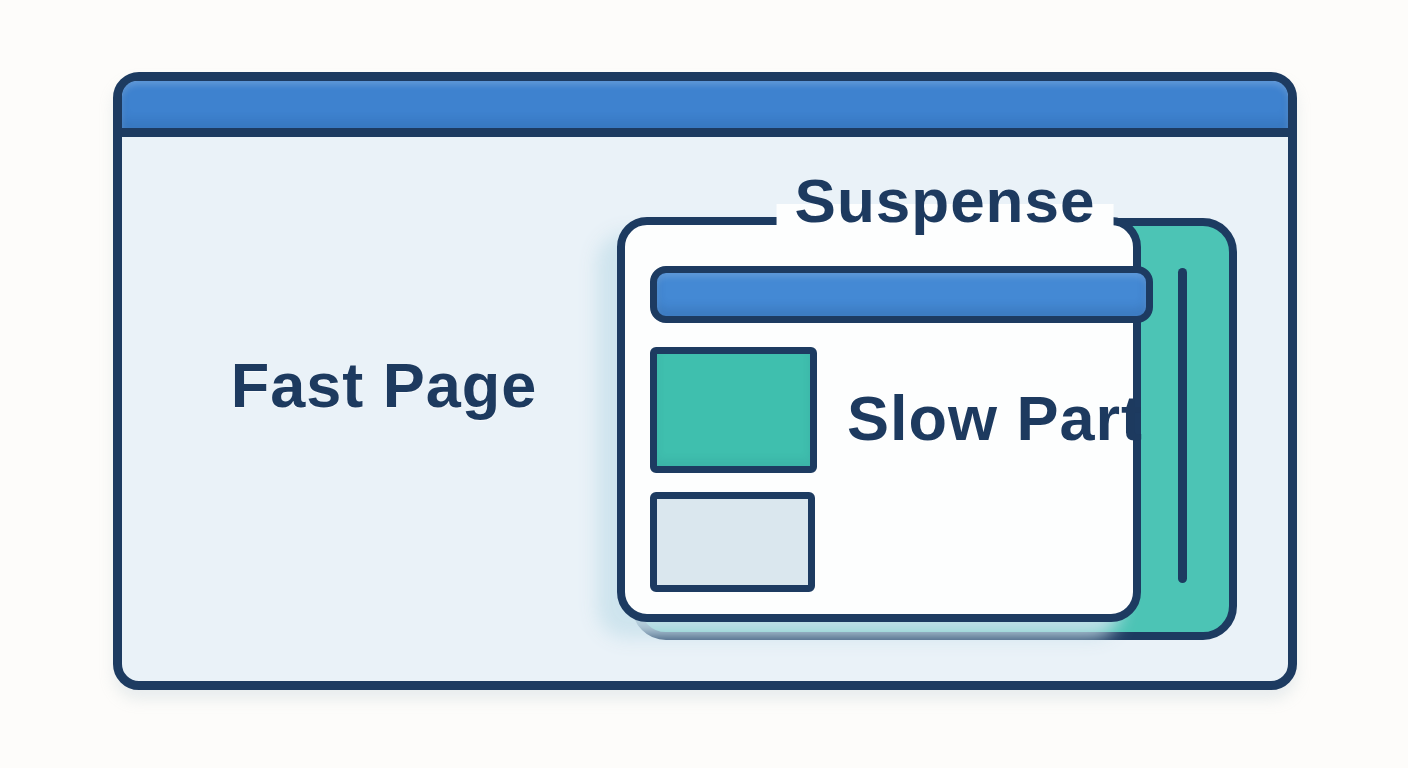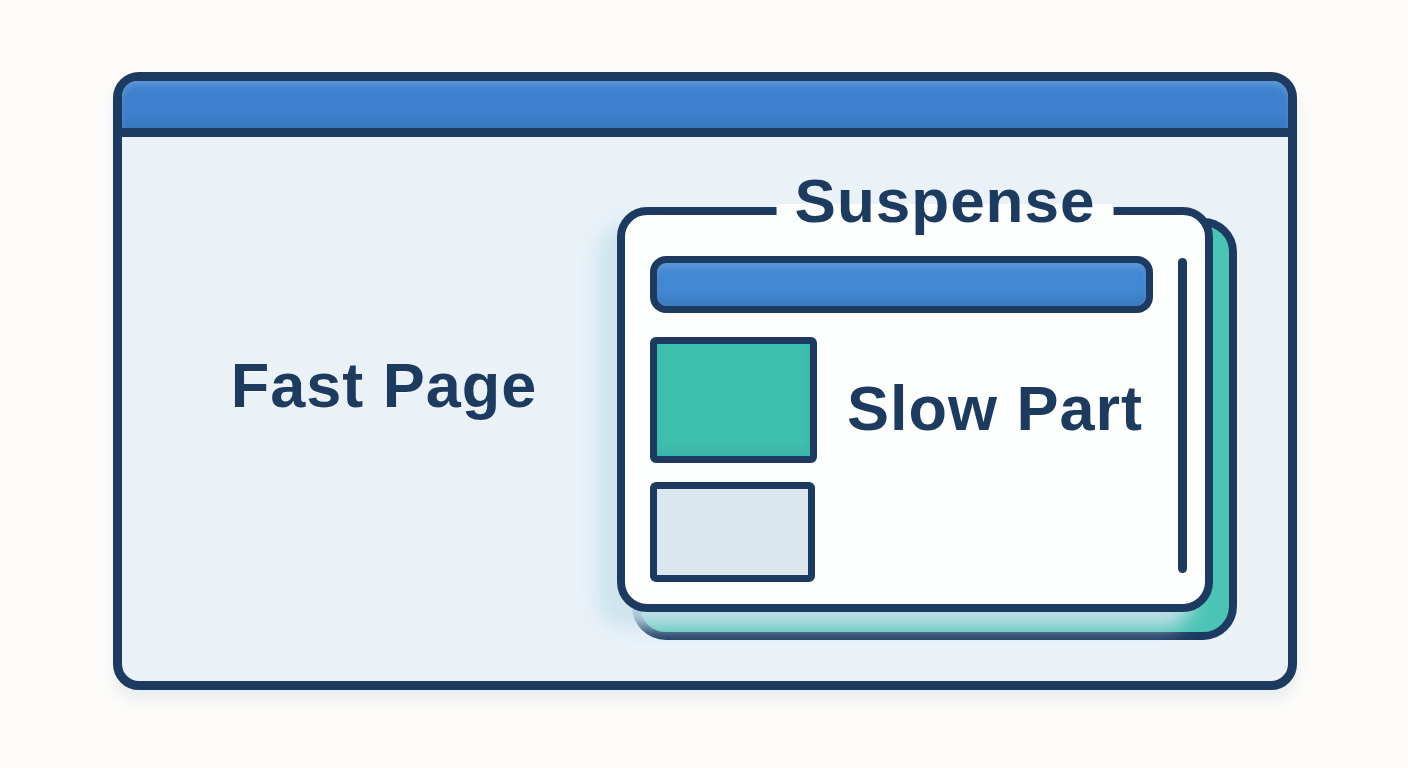--- a/index.html
+++ b/index.html
@@ -47,21 +47,21 @@
     margin-left:16px;
   }
   
   .suspense-shadow{
     position:absolute;left:510px;top:137px;width:605px;height:422px;
     background:var(--shadow_teal);
     border:8px solid var(--navy);
     border-radius:34px;
   }
   .suspense-card{
-    position:absolute;left:495px;top:126px;width:596px;height:405px;
+    position:absolute;left:495px;top:136px;width:524px;height:405px;
     background:var(--card_white);
     border:8px solid var(--navy);
     border-radius:30px;
     box-shadow:-20px 16px 18px rgba(203,226,236,.9);
   }
   .header-bar{
     position:absolute;left:25px;top:41px;width:503px;height:57px;
     background:var(--header_bar_blue);
     border:7px solid var(--navy);
     border-radius:16px;

